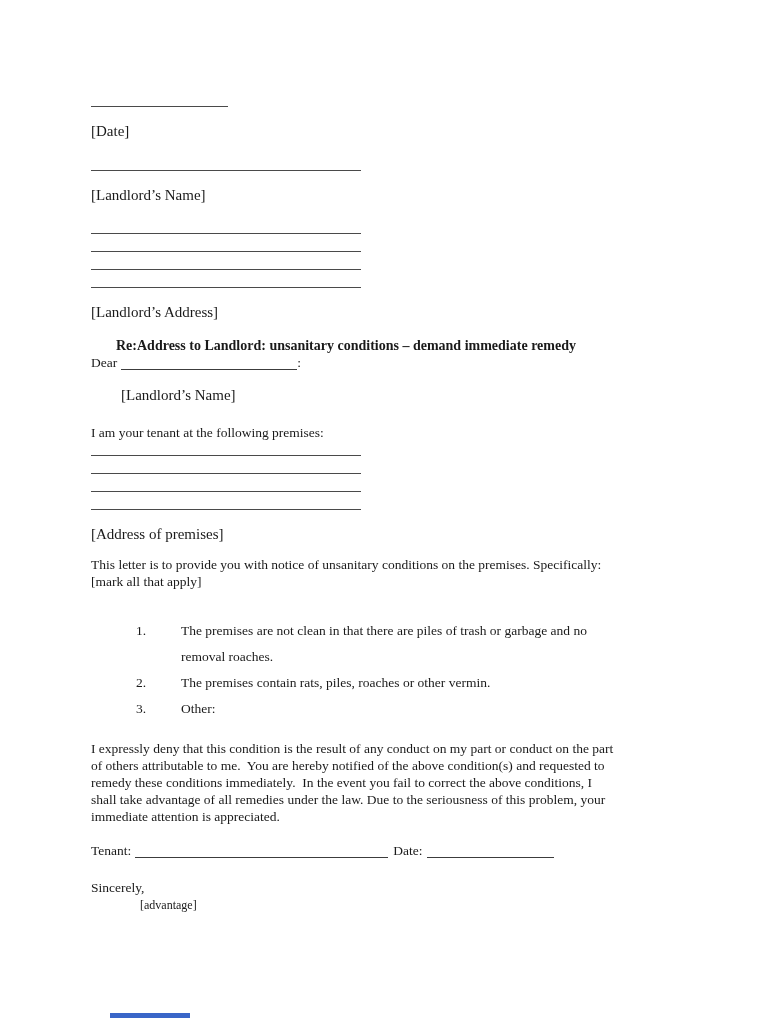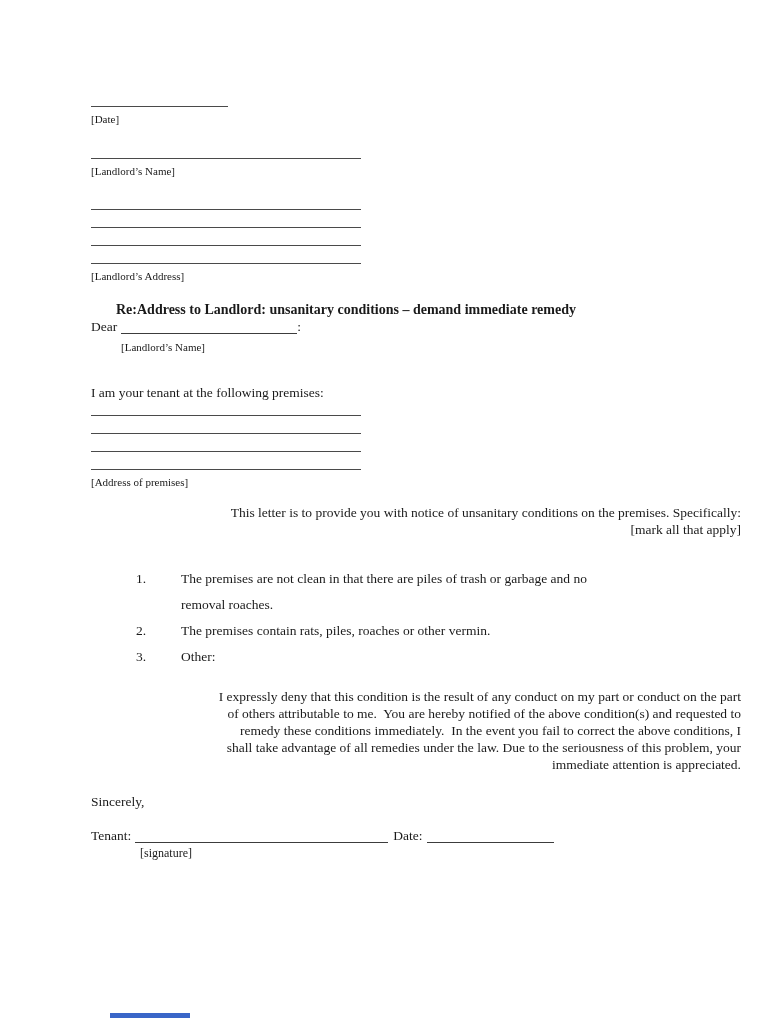--- a/index.html
+++ b/index.html
@@ -12,36 +12,36 @@
   .content { position:absolute; left:91px; top:0; width:650px; }
 
   .fline { height:0; border-bottom:1px solid #4a4a4a; }
   .f-short { width:137px; margin-top:106px; }
   .f-name  { width:270px; margin-top:32px; }
   .fgroup  { margin-top:31px; width:270px; }
   .fgroup .fline { width:270px; }
   .fgroup .fline + .fline { margin-top:17px; }
   .fgroup-prem { margin-top:14px; }
 
-  .hint { font-size:11px; line-height:13px; margin-top:6px; }
+  .hint { font-size:15px; line-height:13px; margin-top:18px; }
   .hint-indent { margin-left:30px; }
 
   .re-line { margin-top:18px; font-size:14px; font-weight:bold; line-height:17px; }
   .re-label { display:inline-block; width:46px;text-align:right; }
 
   .body-text { font-size:13.5px; line-height:17px; }
   .salutation { }
   .u { display:inline-block; height:14px; border-bottom:1px solid #3c3c3c; vertical-align:-3px; }
   .u-dear { width:176px; margin-left:4px; }
   .u-tenant { width:253px; margin-left:4px; }
   .u-date { width:127px; margin-left:4px; }
 
-  .intro { margin-top:30px; }
+  .intro { margin-top:22px; }
   .para1 { margin-top:15px; white-space:pre-line; }
-  .multiline { white-space:pre-line;text-align:right; }
+  .multiline { white-space:pre-line; }
 
   .cond-list { margin-top:28px; }
   .cond-row { display:flex; margin-left:45px; font-size:13.5px; line-height:26px; }
   .cond-num { width:45px; flex-shrink:0; }
   .cond-text { white-space:pre-line; }
 
   .para-main { margin-top:18px; white-space:pre-line; }
   .closing { margin-top:20px; }
   .sig-row { margin-top:17px; }
   .date-label-gap { margin-left:5px; }
@@ -106,23 +106,23 @@
         <span class="cond-text">Other:</span>
       </div>
     </div>
 
     <div class="body-text para-main multiline">I expressly deny that this condition is the result of any conduct on my part or conduct on the part
 of others attributable to me.&nbsp; You are hereby notified of the above condition(s) and requested to
 remedy these conditions immediately.&nbsp; In the event you fail to correct the above conditions, I
 shall take advantage of all remedies under the law. Due to the seriousness of this problem, your
 immediate attention is appreciated.</div>
 
-    <div class="body-text closing">Sincerely,</div>
-
     <div class="body-text sig-row">
       <span>Tenant:</span><span class="u u-tenant"></span><span class="date-label-gap">Date:</span><span class="u u-date"></span>
     </div>
-    <div class="sig-hint">[signature]</div>
+
+    <div class="body-text closing">Sincerely,</div>
+    <div class="sig-hint">[advantage]</div>
 
   </div>
 
   <div class="accent-bar"></div>
 </div>
 
 </body></html>

